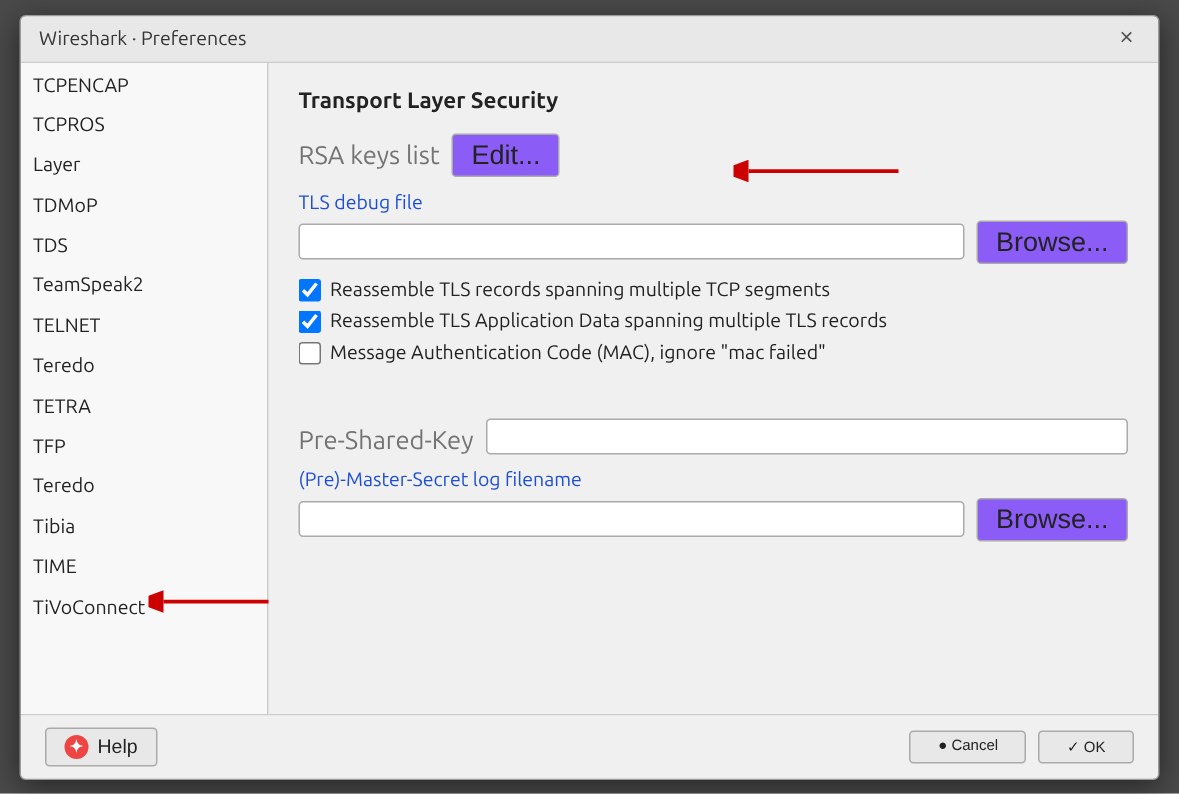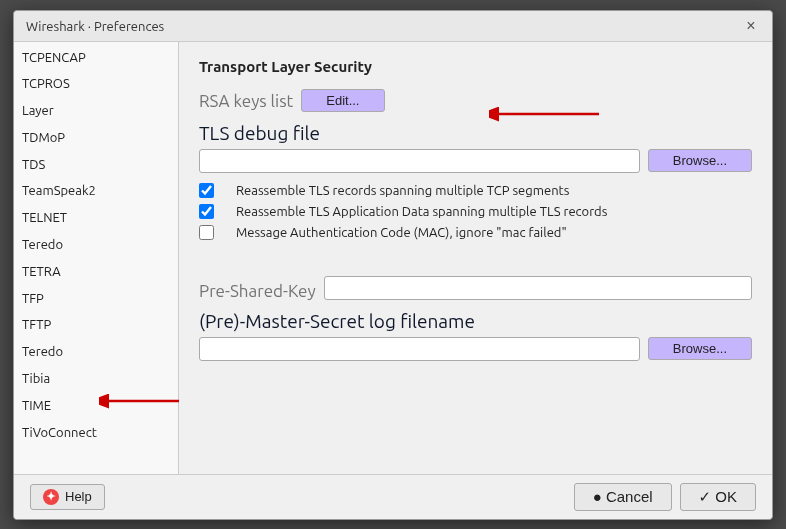--- a/index.html
+++ b/index.html
@@ -91,32 +91,32 @@
       align-items: center;
       margin-bottom: 10px;
       gap: 8px;
     }
     .field-label {
       color: #737373;
       white-space: nowrap;
       font-size: 17px;
     }
     .field-section-label {
-      color: #0f172a;
-      font-size: 19px;
+      color: #1d4ed8;
+      font-size: 13px;
       margin-bottom: 5px;
       margin-top: 4px;
     }
     .edit-btn, .browse-btn {
-      padding: 3px 24px;
-      background: #c4b5fd;
-      border: 1px solid #aaa;
-      border-radius: 3px;
-      cursor: pointer;
-      font-size: 13px;
+      padding: 3px 12px;
+      background: #8b5cf6;
+      border: 1px solid #aaa;
+      border-radius: 3px;
+      cursor: pointer;
+      font-size: 18px;
       color: #222;
     }
     .text-input {
       height: 24px;
       border: 1px solid #aaa;
       border-radius: 3px;
       background: white;
       padding: 2px 6px;
       font-size: 13px;
       flex: 1;
@@ -124,21 +124,21 @@
     }
     .input-row {
       display: flex;
       align-items: center;
       gap: 8px;
       margin-bottom: 10px;
     }
     .checkbox-row {
       display: flex;
       align-items: center;
-      gap: 22px;
+      gap: 6px;
       margin-bottom: 6px;
     }
     .checkbox-row input[type="checkbox"] {
       width: 15px;
       height: 15px;
       cursor: pointer;
     }
     .checkbox-label {
       font-size: 13px;
       color: #222;
@@ -195,21 +195,21 @@
     }
     .footer-right {
       display: flex;
       gap: 8px;
     }
     .cancel-btn, .ok-btn {
       padding: 4px 18px;
       border: 1px solid #aaa;
       border-radius: 3px;
       cursor: pointer;
-      font-size: 15px;
+      font-size: 10px;
       background: #e8e8e8;
       color: #222;
     }
     .red-arrow-top {
       position: absolute;
       top: 52px;
       left: 310px;
       width: 120px;
       height: 40px;
       pointer-events: none;
@@ -231,21 +231,20 @@
     <div class="sidebar-item">TCPENCAP</div>
         <div class="sidebar-item">TCPROS</div>
         <div class="sidebar-item">Layer</div>
         <div class="sidebar-item">TDMoP</div>
         <div class="sidebar-item">TDS</div>
         <div class="sidebar-item">TeamSpeak2</div>
         <div class="sidebar-item">TELNET</div>
         <div class="sidebar-item">Teredo</div>
         <div class="sidebar-item">TETRA</div>
         <div class="sidebar-item">TFP</div>
-        <div class="sidebar-item">TFTP</div>
         <div class="sidebar-item">Teredo</div>
         <div class="sidebar-item">Tibia</div>
         <div class="sidebar-item">TIME</div>
         <div class="sidebar-item">TiVoConnect</div>
       </div>
 
     <div class="main">
 
       <svg class="red-arrow-top" viewBox="0 0 120 40" xmlns="http://www.w3.org/2000/svg">
         <defs>

